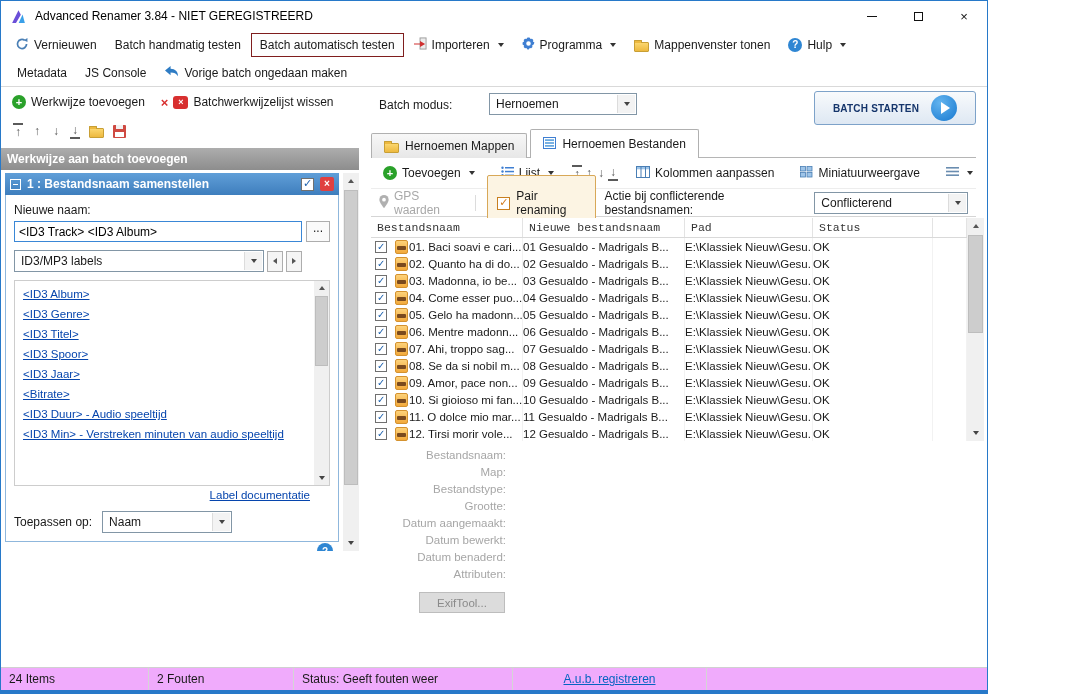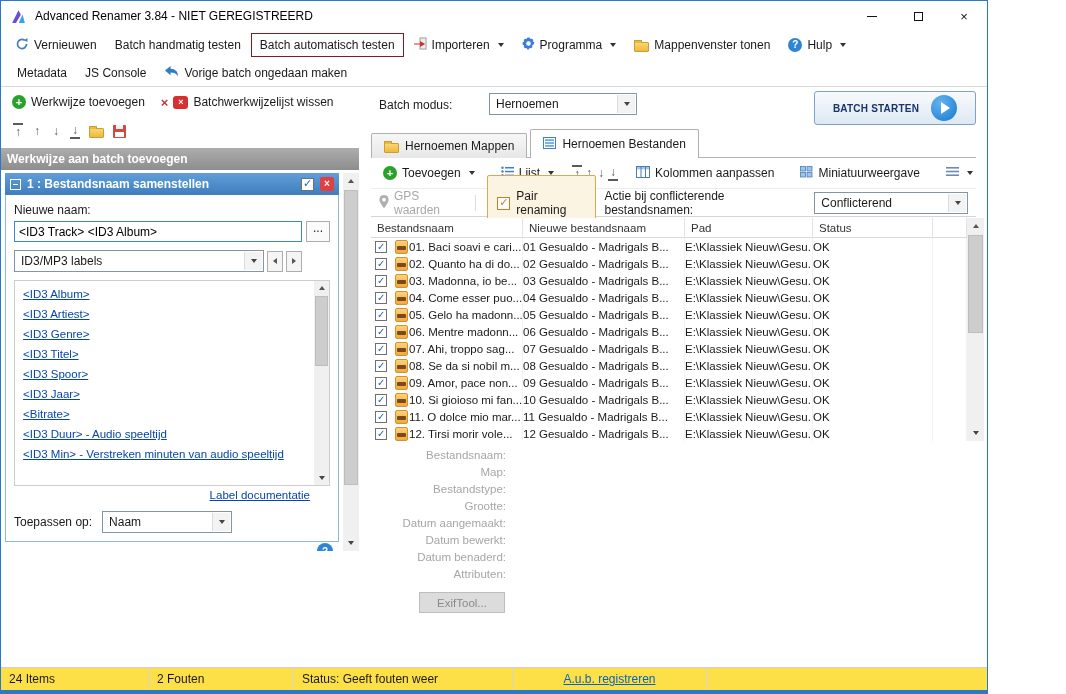--- a/index.html
+++ b/index.html
@@ -121,37 +121,37 @@
   .lt-row1 { height:31px; border-bottom:1px solid #ededed; display:flex; align-items:center; padding:0 4px; gap:2px; }
   .lt-row2 { height:28px; display:flex; align-items:center; padding:0 8px; gap:8px; }
   .sep { width:1px; height:16px; background:#dcdcdc; margin:0 3px; }
   .gps-btn { display:flex; align-items:center; gap:5px; color:#a8a8a8; }
   .pair-btn { display:flex; align-items:center; gap:6px; border:1px solid #d8a858; background:#fcf4e3; border-radius:2px; padding:13px 9px; }
   .conflict-combo { width:160px; }
 
   .thead { position:absolute; left:4px; right:19px; top:131px; height:20px; display:grid;
            grid-template-columns:152px 162px 128px 120px 1fr; border-bottom:1px solid #d9d9d9;
            font-size:11.5px; color:#333; background:#fff; }
-  .th { display:flex; align-items:center; padding-left:6px; border-right:1px solid #e3e3e3; height:100%; white-space:nowrap; overflow:hidden; }
+  .th { display:flex; align-items:center; padding-left:6px; border-right:1px solid #e3e3e3; height:100%; white-space:nowrap; overflow:hidden;font-family:Liberation Mono, monospace; }
   .tbody { position:absolute; left:4px; right:19px; top:151px; height:203px; overflow:hidden; }
   .trow { display:grid; grid-template-columns:20px 18px 114px 162px 128px 120px 1fr; height:17px; align-items:center; font-size:11.5px; }
   .trow .cell { white-space:nowrap; overflow:hidden; padding-right:4px; border-right:1px solid #f2f2f2; height:100%; display:flex; align-items:center; }
   .cell-cb { padding-left:4px; display:flex; align-items:center; height:100%; }
   .file-icon { position:relative; width:13px; height:14px; background:linear-gradient(#fdd27a,#f2a93b);
                border:1px solid #d4922f; border-radius:2px; }
   .file-icon::before { content:""; position:absolute; left:1px; right:1px; top:5px; height:4px; background:#7a4a1e; border-radius:1px; }
   .tscroll { position:absolute; top:131px; right:2px; width:17px; height:223px; background:#f0f0f0; }
 
   .details-labels { position:absolute; left:0; top:360px; width:139px; text-align:right; color:#a6a6a6; font-size:11.5px; }
   .details-labels div { line-height:17px; white-space:nowrap; }
   .exif-btn { position:absolute; left:52px; top:505px; width:86px; height:21px; background:#dcdcdc; border:1px solid #bdbdbd;
               color:#8a8a8a; display:flex; align-items:center; justify-content:center; font-size:11.5px; }
 
   
-  .statusbar { position:absolute; left:0; right:0; bottom:3px; height:23px; background:#fde047; border-top:1px solid #d0d0d0;
+  .statusbar { position:absolute; left:0; right:0; bottom:3px; height:23px; background:#f0abfc; border-top:1px solid #d0d0d0;
                display:flex; align-items:stretch; font-size:12px; }
   .sb-sec { display:flex; align-items:center; padding:0 8px; border-right:1px solid #d5d5d5; white-space:nowrap; }
   .sb-sec.w1 { width:148px; } .sb-sec.w2 { width:145px; } .sb-sec.w3 { width:219px; }
   .sb-sec.w4 { width:194px; justify-content:center; }
   .sb-sec.grow { flex:1; border-right:none; }
   .sb-link { color:#0563c1; text-decoration:underline; }
   .bottom-edge { position:absolute; left:0; right:0; bottom:0; height:3px; background:#2779c9; }
 </style>
 </head>
 <body>
@@ -290,21 +290,20 @@
             <div class="tag-scroll">
               <div class="sb-btn top" style="height:14px;">
                   <span class="tri-u"></span>
                 </div>
               <div class="sb-thumb" style="top:15px; height:70px;"></div>
               <div class="sb-btn bottom" style="height:14px;">
                   <span class="tri-d"></span>
                 </div>
             </div>
           <a href="#">&lt;ID3 Album&gt;</a>
-              <a href="#">&lt;ID3 Artiest&gt;</a>
               <a href="#">&lt;ID3 Genre&gt;</a>
               <a href="#">&lt;ID3 Titel&gt;</a>
               <a href="#">&lt;ID3 Spoor&gt;</a>
               <a href="#">&lt;ID3 Jaar&gt;</a>
               <a href="#">&lt;Bitrate&gt;</a>
               <a href="#">&lt;ID3 Duur&gt; - Audio speeltijd</a>
               <a href="#">&lt;ID3 Min&gt; - Verstreken minuten van audio speeltijd</a>
             </div>
           <div class="doc-link"><a href="#">Label documentatie</a></div>
           <div class="apply-row">

